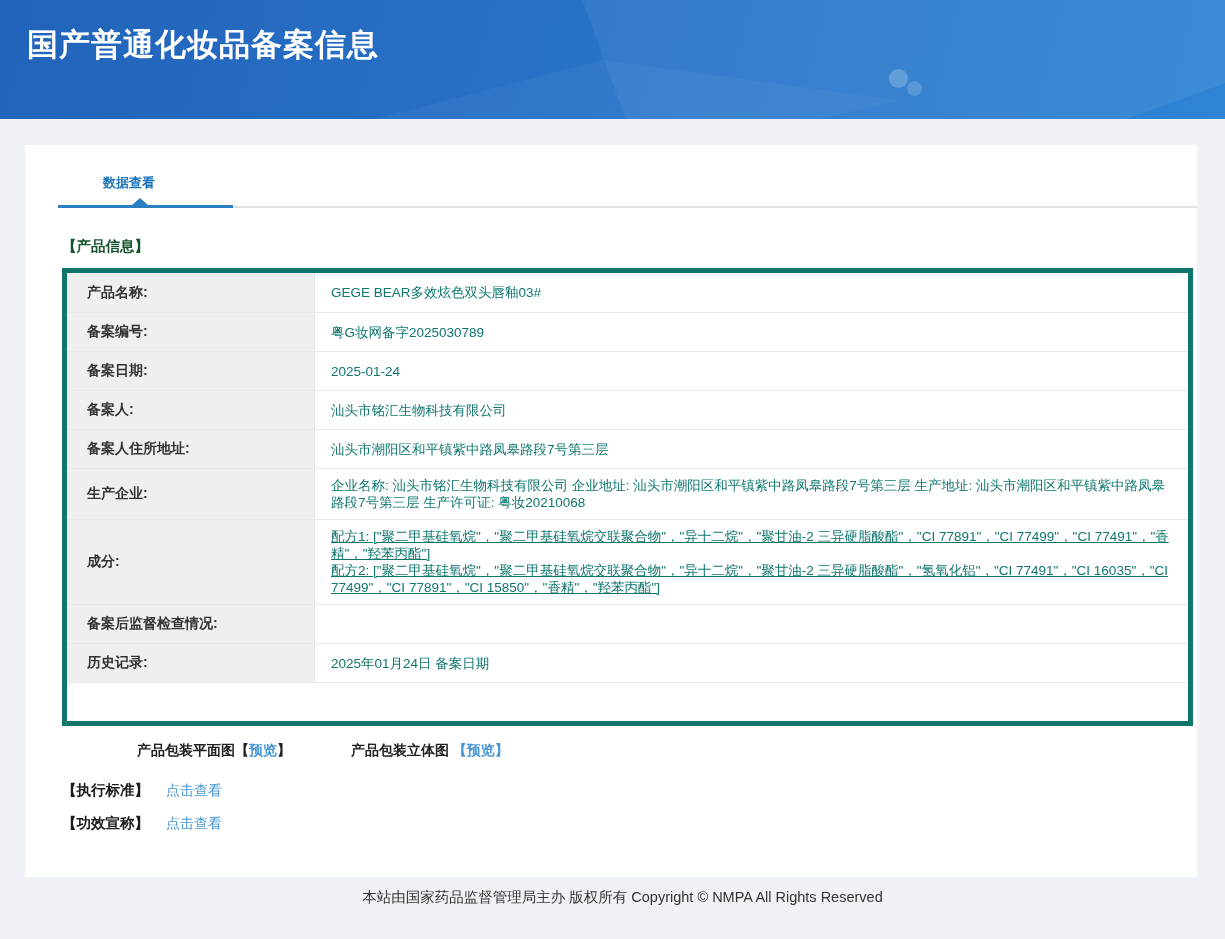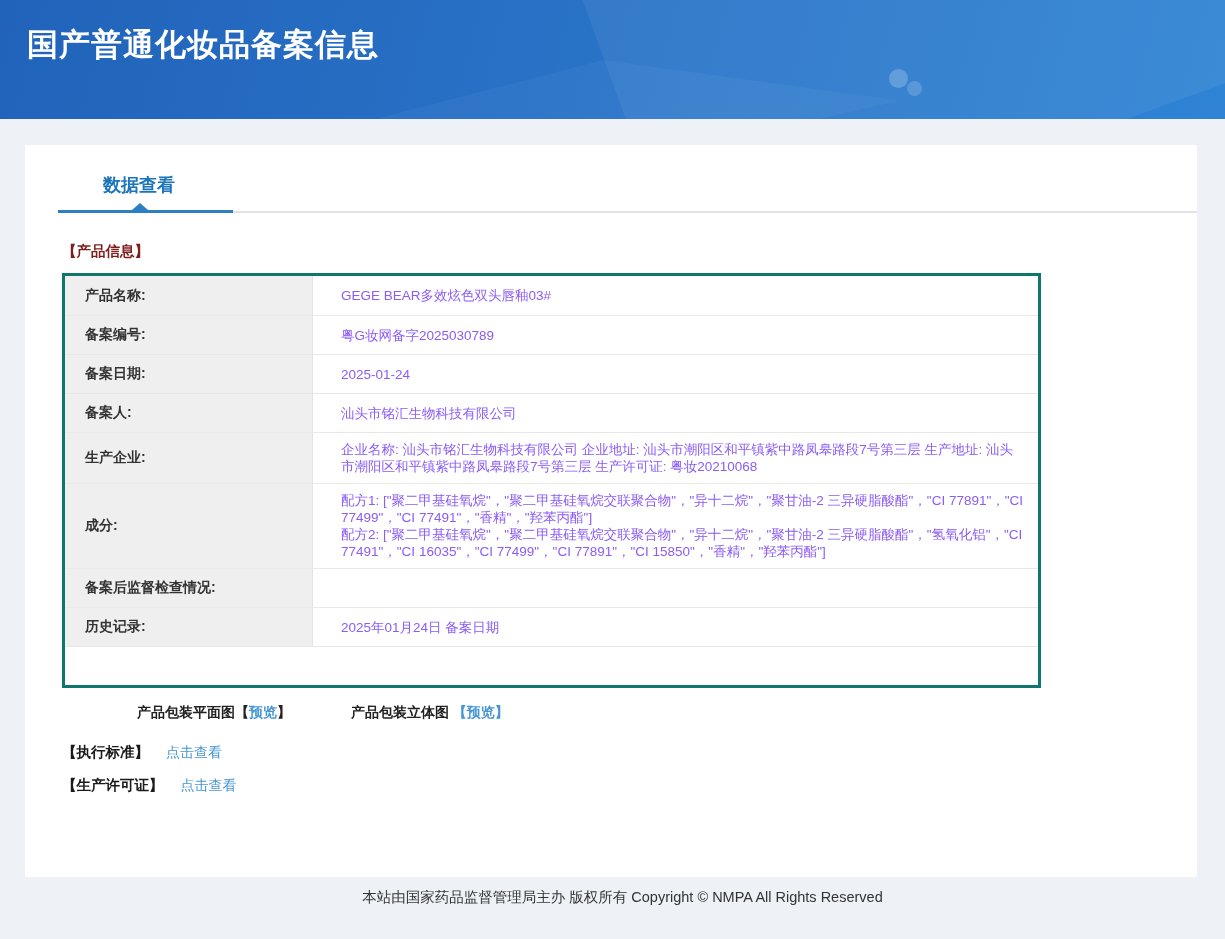--- a/index.html
+++ b/index.html
@@ -47,72 +47,72 @@
   .card {
     background: #ffffff;
     height: 732px;
     position: relative;
   }
   
   .tab-block { padding-top: 28px; }
   .tab-label {
     display: inline-block;
     margin-left: 78px;
-    font-size: 18px;
+    font-size: 13px;
     font-weight: bold;
     color: #1c75b9;
     cursor: pointer;
   }
   .tab-underline { position: relative; margin-top: 13px; height: 4px; }
   .tab-line-blue { position: absolute; left: 33px; width: 175px; top: 0; height: 3px; background: #2b80c4; }
   .tab-line-gray { position: absolute; left: 208px; right: 0; top: 1px; height: 2px; background: #e2e2e2; }
   .tab-triangle {
     position: absolute; left: 107px; top: -7px;
     width: 0; height: 0;
     border-left: 8px solid transparent;
     border-right: 8px solid transparent;
     border-bottom: 7px solid #2b80c4;
   }
   
   .section-title {
     font-size: 14.5px;
     font-weight: bold;
-    color: #7f1d1d;
+    color: #14532d;
     margin: 28px 0 12px 37px;
   }
   
   .info-table {
     margin-left: 37px;
-    width: 979px;
-    border: 3px solid #0f766e;
+    width: 1131px;
+    border: 5px solid #0f766e;
   }
   .trow { display: flex; border-top: 1px solid #e8e8e8; min-height: 39px; }
   .trow:first-child { border-top: none; }
   .cell-label {
     width: 248px;
     background: #efefef;
     border-right: 1px solid #e3e3e3;
     font-size: 14px;
     font-weight: bold;
     color: #333;
     padding: 8px 10px 8px 20px;
     display: flex;
     align-items: center;
   }
   .cell-value {
     flex: 1;
     font-size: 13.5px;
-    color: #8b5cf6;
+    color: #0f766e;
     line-height: 17px;
-    padding: 8px 14px 8px 28px;
+    padding: 8px 14px 8px 16px;
     display: flex;
     flex-direction: column;
     justify-content: center;
   }
-  .cell-value .vline { width: 100%; }
+  .cell-value .vline { width: 100%; text-decoration: underline; }
   
   .packaging-row { margin: 16px 0 0 112px; font-size: 14px; color: #222; }
   .pack-item { font-weight: bold; }
   .pack-item + .pack-item { margin-left: 56px; }
   .link { color: #4796d5; cursor: pointer; text-decoration: none; }
   .bracket-dark { color: #222; font-weight: bold; }
   .bracket-blue { color: #4796d5; font-weight: bold; }
   .inline-row { margin: 21px 0 0 37px; font-size: 14.5px; }
   .inline-row .row-title { font-weight: bold; color: #1a1a1a; }
   .inline-row .link { margin-left: 13px; font-size: 14px; text-align: right; }
@@ -156,20 +156,24 @@
       </div>
       <div class="trow">
         <div class="cell-label">备案日期:</div>
         <div class="cell-value">2025-01-24</div>
       </div>
       <div class="trow">
         <div class="cell-label">备案人:</div>
         <div class="cell-value">汕头市铭汇生物科技有限公司</div>
       </div>
       <div class="trow">
+        <div class="cell-label">备案人住所地址:</div>
+        <div class="cell-value">汕头市潮阳区和平镇紫中路凤皋路段7号第三层</div>
+      </div>
+      <div class="trow">
         <div class="cell-label">生产企业:</div>
         <div class="cell-value">企业名称: 汕头市铭汇生物科技有限公司 企业地址: 汕头市潮阳区和平镇紫中路凤皋路段7号第三层 生产地址: 汕头市潮阳区和平镇紫中路凤皋路段7号第三层 生产许可证: 粤妆20210068</div>
       </div>
       <div class="trow">
         <div class="cell-label">成分:</div>
         <div class="cell-value">
           <div class="vline">配方1: ["聚二甲基硅氧烷"，"聚二甲基硅氧烷交联聚合物"，"异十二烷"，"聚甘油-2 三异硬脂酸酯"，"CI 77891"，"CI 77499"，"CI 77491"，"香精"，"羟苯丙酯"]</div>
           <div class="vline">配方2: ["聚二甲基硅氧烷"，"聚二甲基硅氧烷交联聚合物"，"异十二烷"，"聚甘油-2 三异硬脂酸酯"，"氢氧化铝"，"CI 77491"，"CI 16035"，"CI 77499"，"CI 77891"，"CI 15850"，"香精"，"羟苯丙酯"]</div>
         </div>
       </div>
@@ -191,21 +195,21 @@
       <span class="pack-item"><span>产品包装平面图</span><span class="bracket-dark">【</span><span class="link">预览</span><span class="bracket-dark">】</span></span>
       <span class="pack-item"><span>产品包装立体图 </span><span class="link bracket-blue">【预览】</span></span>
     </div>
 
     <div class="inline-row">
       <span class="row-title">【执行标准】</span>
       <span class="link">点击查看</span>
     </div>
 
     <div class="inline-row tight">
-      <span class="row-title">【生产许可证】</span>
+      <span class="row-title">【功效宣称】</span>
       <span class="link">点击查看</span>
     </div>
 
   </div>
 </div>
 
 <div class="footer">
   <span>本站由国家药品监督管理局主办 版权所有 Copyright © NMPA All Rights Reserved</span>
 </div>
 

